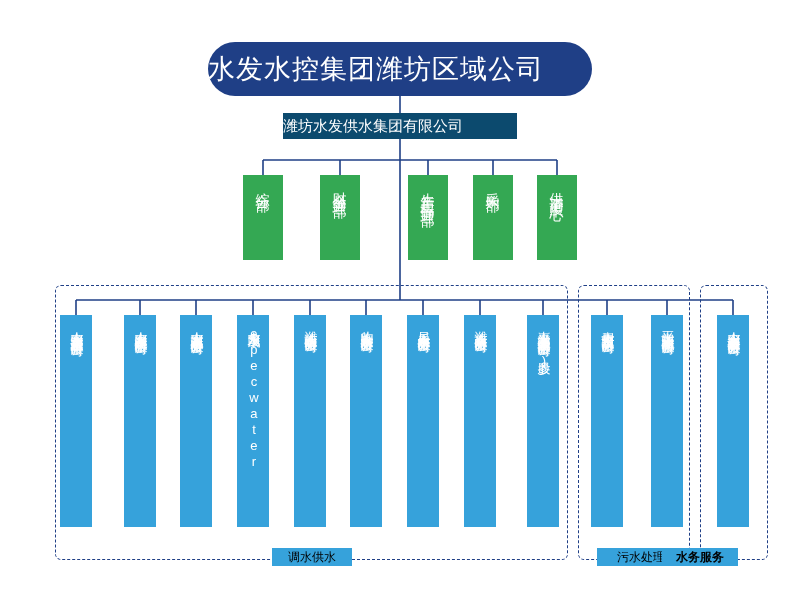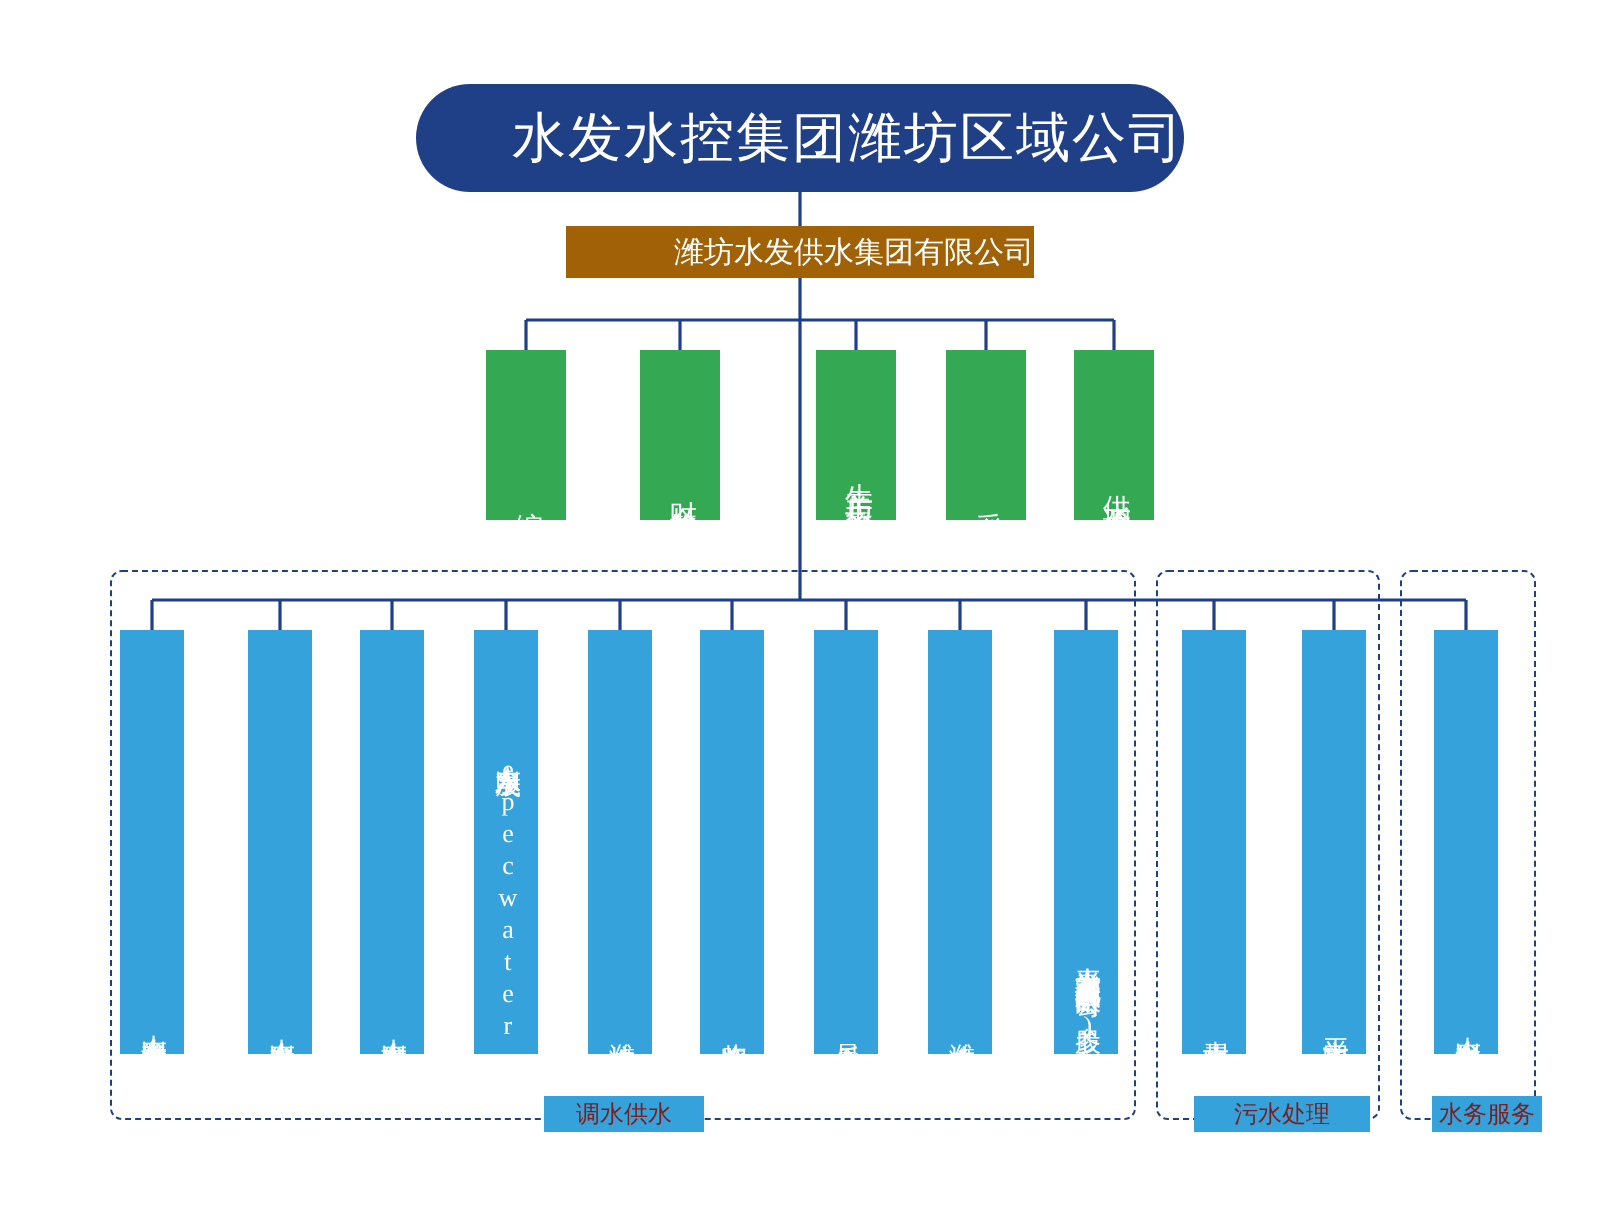--- a/index.html
+++ b/index.html
@@ -18,44 +18,43 @@
     position: absolute;
     left: 0; top: 0;
     width: 800px;
     height: 610px;
   }
   .node {
     position: absolute;
     box-sizing: border-box;
     display: flex;
     align-items: center;
-    justify-content: flex-end;
+    justify-content: flex-start;
     color: #ffffff;
     text-align: center;
-    font-family: Liberation Serif, serif;
   }
   
   #root-node {
     left: 208px;
     top: 42px;
     width: 384px;
     height: 54px;
     background: #1f3f86;
     border-radius: 27px;
     font-size: 27px;
     letter-spacing: 1px;
     font-weight: normal;
   }
   
   #group-node {
     left: 283px;
     top: 113px;
     width: 234px;
     height: 26px;
-    background: #a16207;
+    background: #0c4a6e;
     font-size: 15px;
   }
   
   .dept {
     background: #34a853;
     width: 40px;
     writing-mode: vertical-rl;
     text-orientation: upright;
     letter-spacing: 3px;
     font-size: 14px;
@@ -71,21 +70,21 @@
     letter-spacing: 1px;
     font-size: 13px;
     line-height: 1.15;
     padding: 6px 0;
   }
   
   .cat-label {
     position: absolute;
     box-sizing: border-box;
     background: #36a2db;
-    color: #7f1d1d;
+    color: #000000;
     font-size: 12px;
     display: flex;
     align-items: center;
     justify-content: center;
     height: 18px;
   }
   .dashed-group {
     position: absolute;
     box-sizing: border-box;
     border: 1px dashed #1f3f86;
@@ -204,17 +203,17 @@
   <div class="node sub" style="left:717px; top:315px; height:212px;">
     <span>山东水发文科技服务有限公司</span>
   </div>
 
   <div class="cat-label" style="left:272px; top:548px; width:80px;">
     <span>调水供水</span>
   </div>
   <div class="cat-label" style="left:597px; top:548px; width:88px;">
     <span>污水处理</span>
   </div>
-  <div class="cat-label" style="left:716px; top:548px; width:55px;">
+  <div class="cat-label" style="left:662px; top:548px; width:76px;font-weight:bold;">
     <span>水务服务</span>
   </div>
 
 </div>
 
 </body></html>

